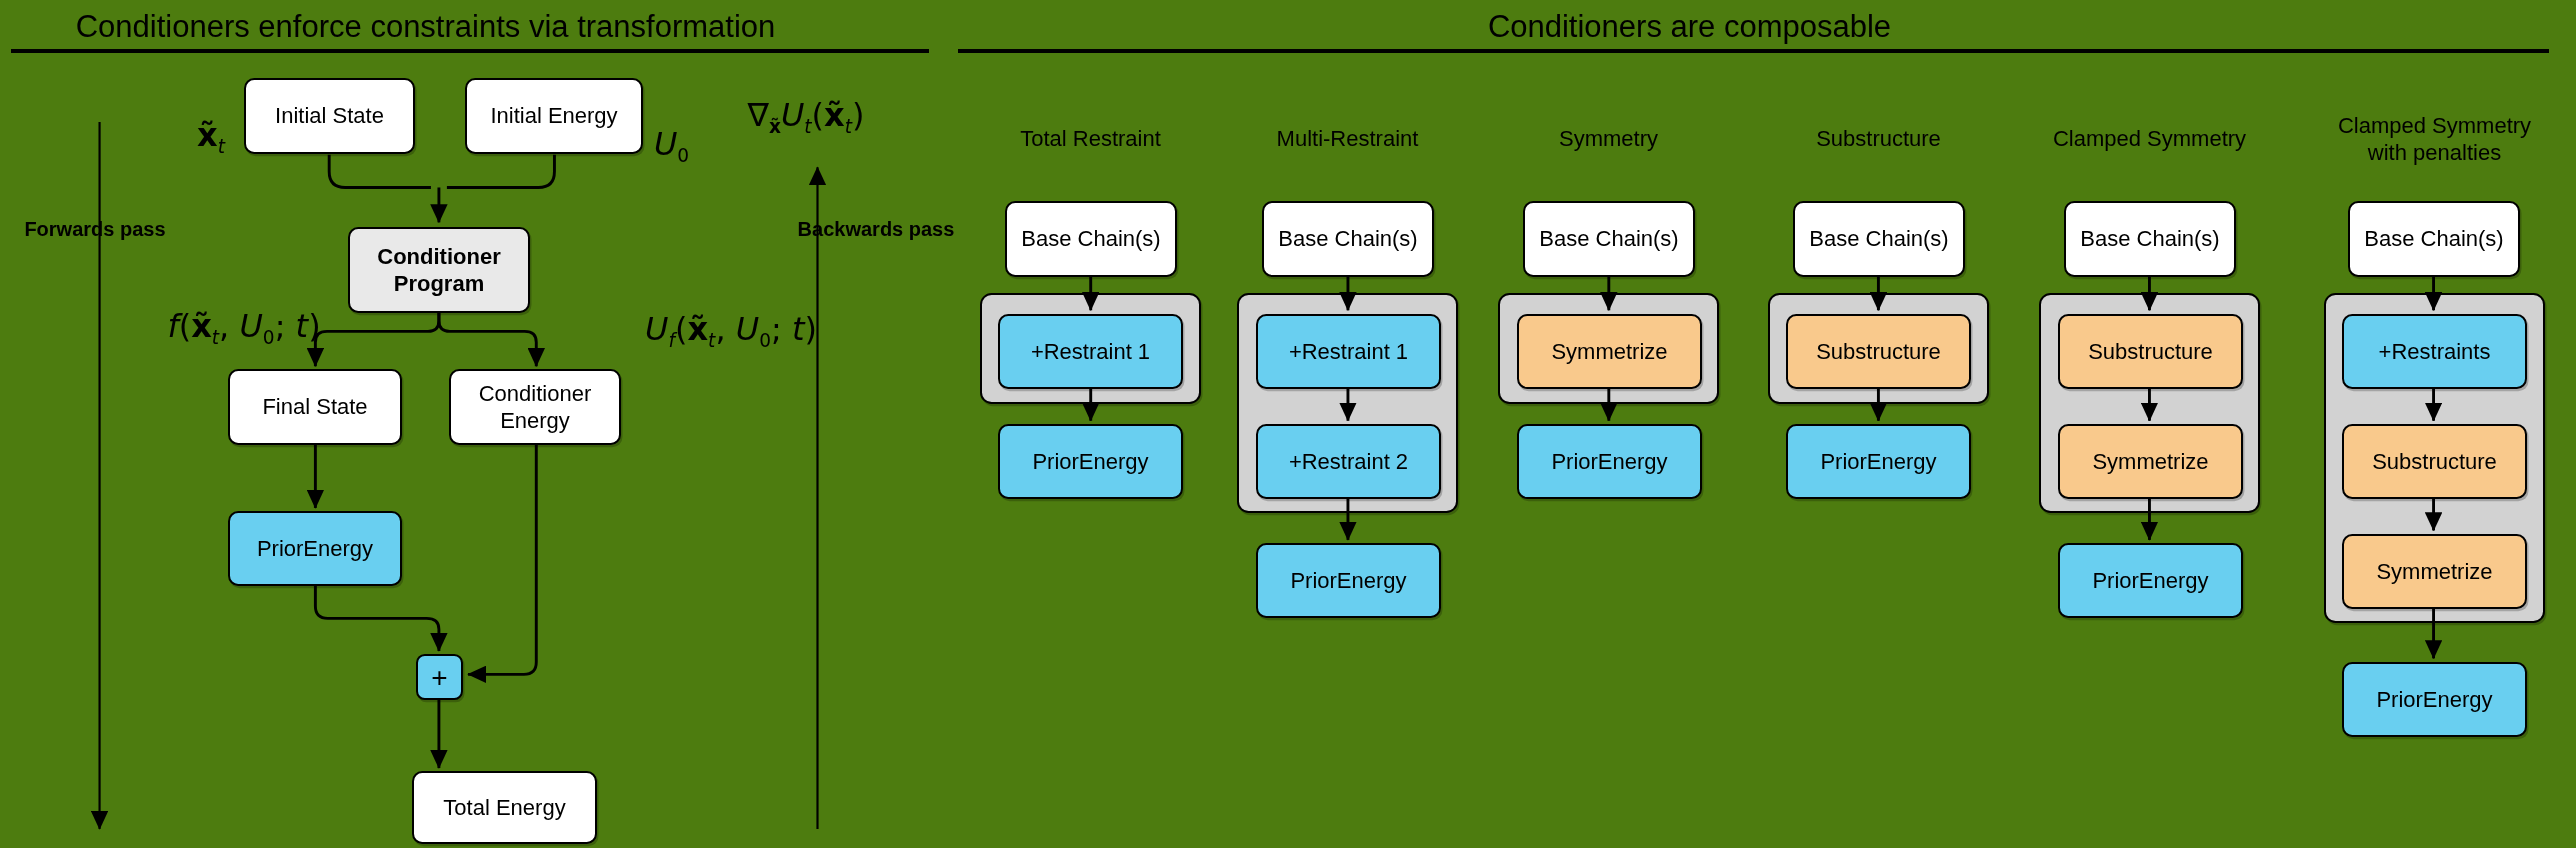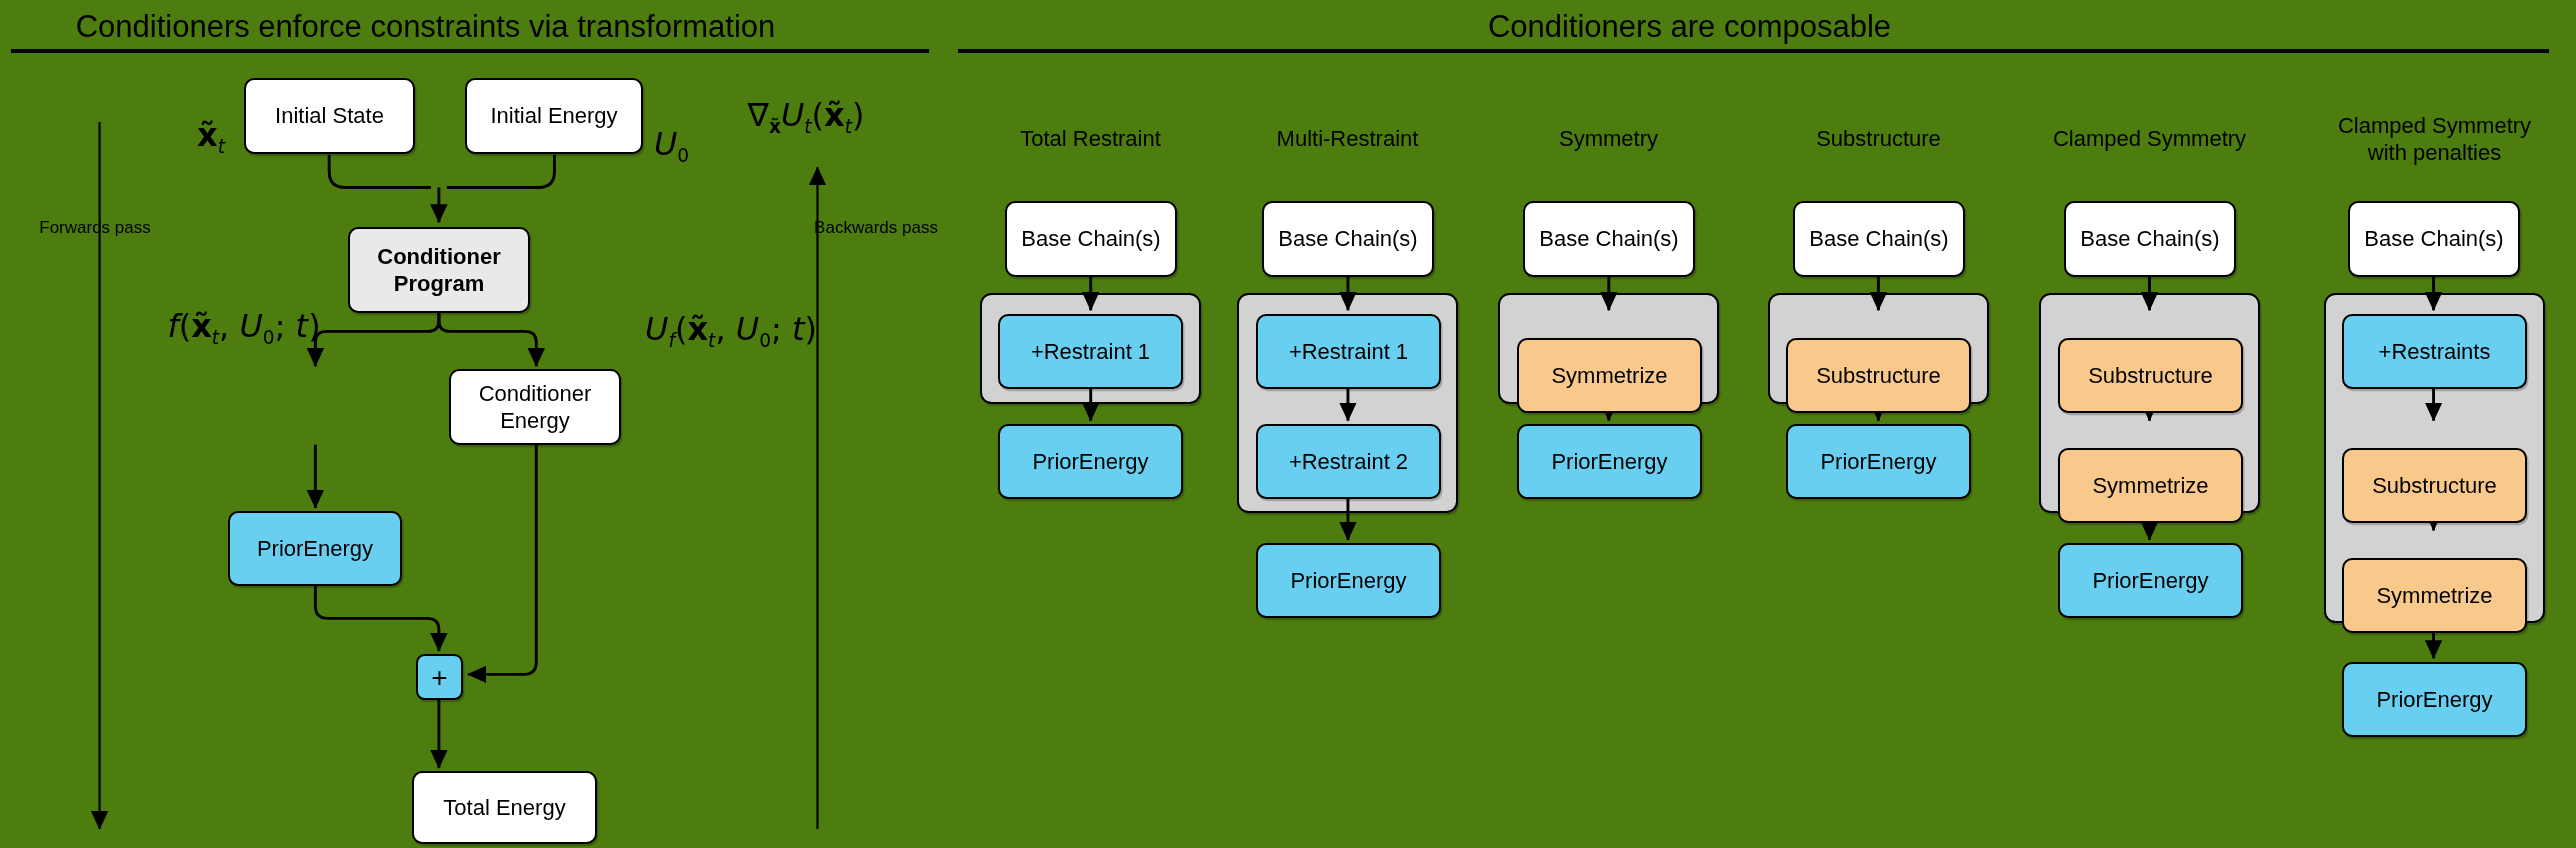--- a/index.html
+++ b/index.html
@@ -5,30 +5,30 @@
   html,body{margin:0;padding:0;background:#ffffff;}
   .canvas{
     position:relative;width:2576px;height:848px;background:#4d7c0f;overflow:hidden;
     font-family:"Liberation Sans", sans-serif;color:#000;
   }
   .panel-title{
     position:absolute;font-size:31px;text-align:center;white-space:nowrap;
   }
   .rule{position:absolute;height:3.6px;background:#000;}
   .pass-label{
-    position:absolute;font-size:17px;text-align:center;white-space:nowrap;
+    position:absolute;font-size:20px;text-align:center;white-space:nowrap;font-weight:bold;
   }
   .node-box{
     position:absolute;border:2.9px solid #000;border-radius:10.2px;background:#fff;
     display:flex;align-items:center;justify-content:center;text-align:center;
     font-size:22px;line-height:1.25;white-space:pre-line;
     box-shadow:1.5px 2.2px 0 rgba(0,0,0,0.22);box-sizing:border-box;z-index:3;
   }
   .node-box.blue{background:var(--blue);}
-  .node-box.orange{background:var(--orange);margin-top:24px;}
+  .node-box.orange{background:var(--orange);}
   .node-box.program{background:var(--program-gray);font-weight:bold;}
   .node-box.plus{font-size:28px;border-radius:8.7px;}
   .gray-wrap{
     position:absolute;background:var(--container-gray);border:2.2px solid #000;
     border-radius:11.6px;box-shadow:1.5px 2.2px 0 rgba(0,0,0,0.22);box-sizing:border-box;z-index:1;
   }
   .col-header{
     position:absolute;display:flex;align-items:center;justify-content:center;
     text-align:center;font-size:22px;white-space:pre-line;line-height:1.2;z-index:3;
   }
@@ -94,20 +94,21 @@
   <div class="panel-title" style="left:62px;top:8.7px;width:727px;">Conditioners enforce constraints via transformation</div>
   <div class="rule" style="left:11px;top:49px;width:918px;"></div>
 
   <div class="pass-label" style="left:0px;top:218px;width:190px;">Forwards pass</div>
   <div class="pass-label" style="left:777px;top:218px;width:198px;">Backwards pass</div>
 
   <div class="node-box" style="left:465px;top:78px;width:178px;height:76px;">Initial Energy</div>
   <div class="node-box" style="left:244px;top:78px;width:171px;height:76px;">Initial State</div>
   <div class="node-box program" style="left:348px;top:227px;width:182px;height:86px;">Conditioner
 Program</div>
+  <div class="node-box" style="left:228px;top:369px;width:174px;height:76px;">Final State</div>
   <div class="node-box" style="left:449px;top:369px;width:172px;height:76px;">Conditioner
 Energy</div>
   <div class="node-box blue" style="left:228px;top:511px;width:174px;height:75px;">PriorEnergy</div>
   <div class="node-box blue plus" style="left:416px;top:654px;width:47px;height:46px;">+</div>
   <div class="node-box" style="left:364px;top:771px;width:185px;height:73px;margin-left:48px;">Total Energy</div>
 
   <div class="formula" style="left:182px;top:116px;width:58px;"><span class="b">x̃</span><sub class="i">t</sub></div>
   <div class="formula" style="left:646px;top:125px;width:51px;"><span class="i">U</span><sub>0</sub></div>
   <div class="formula" style="left:720px;top:96px;width:172px;"><span>∇</span><sub class="b">x̃</sub><span class="i">U</span><sub class="i">t</sub><span>(</span><span class="b">x̃</span><sub class="i">t</sub><span>)</span></div>
   <div class="formula" style="left:135px;top:307px;width:218px;text-align:center;"><span class="i">f</span><span>(</span><span class="b">x̃</span><sub class="i">t</sub><span>, </span><span class="i">U</span><sub>0</sub><span>; </span><span class="i">t</span><span>)</span></div>

